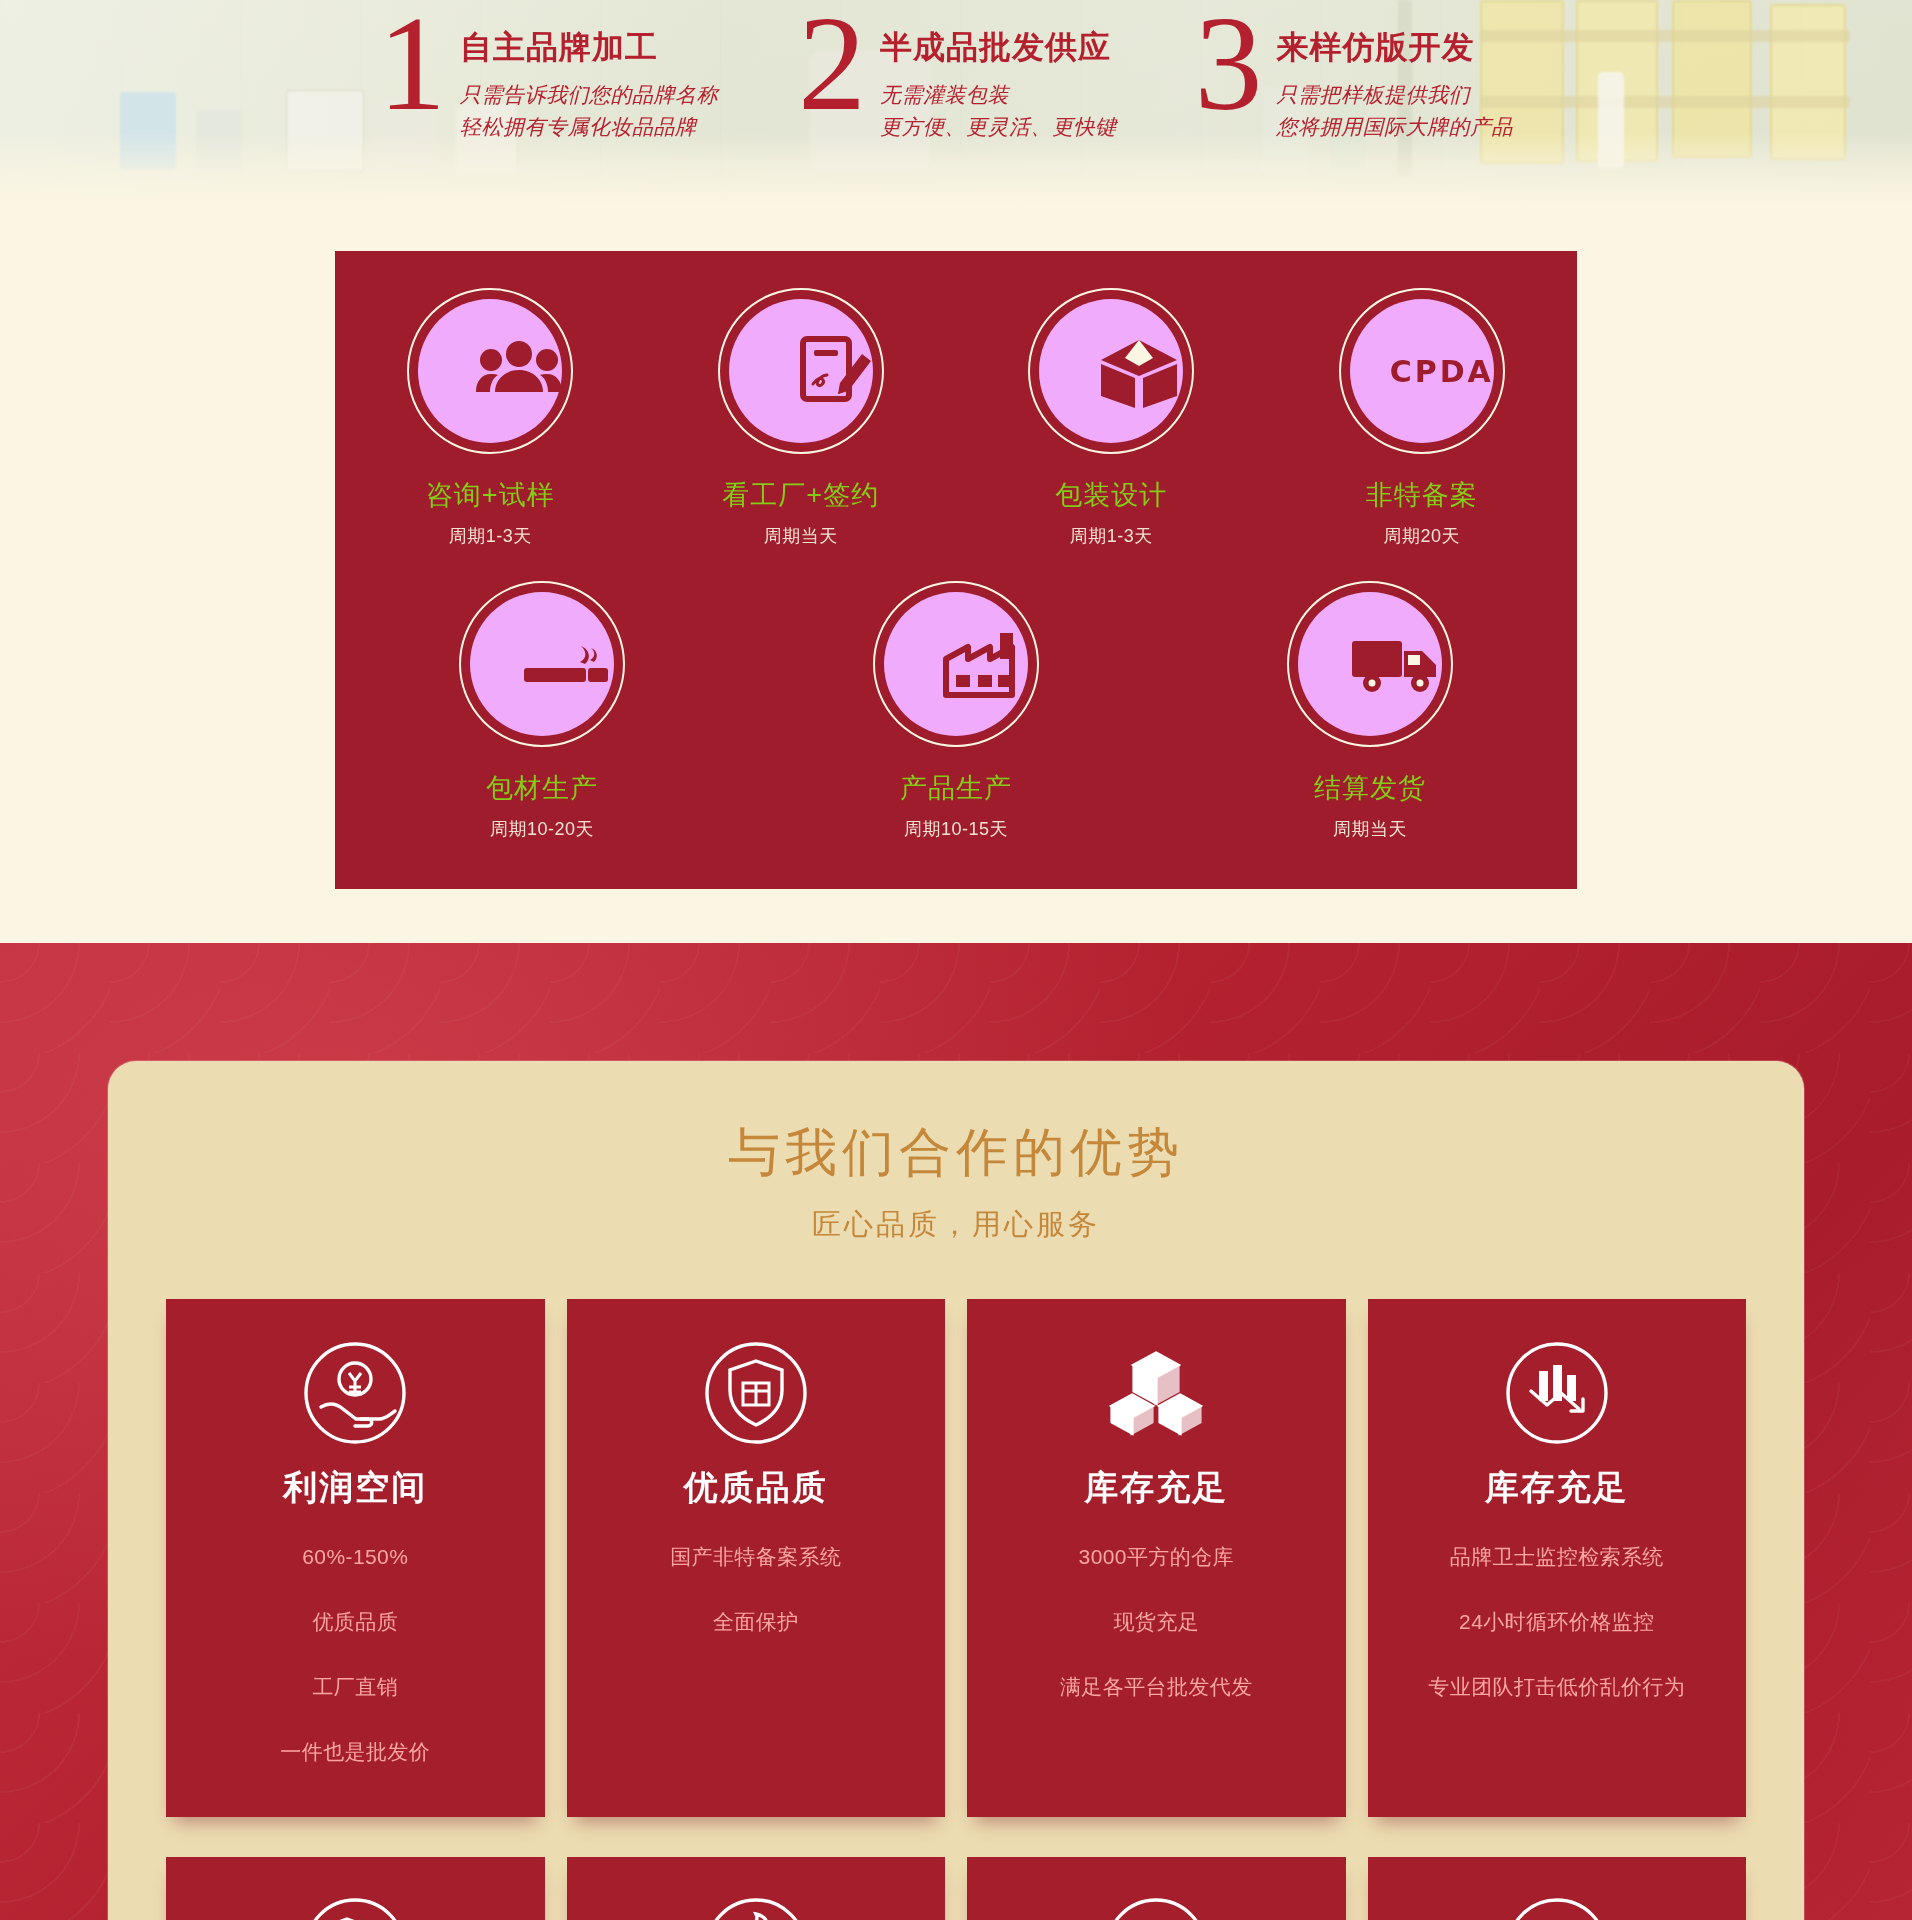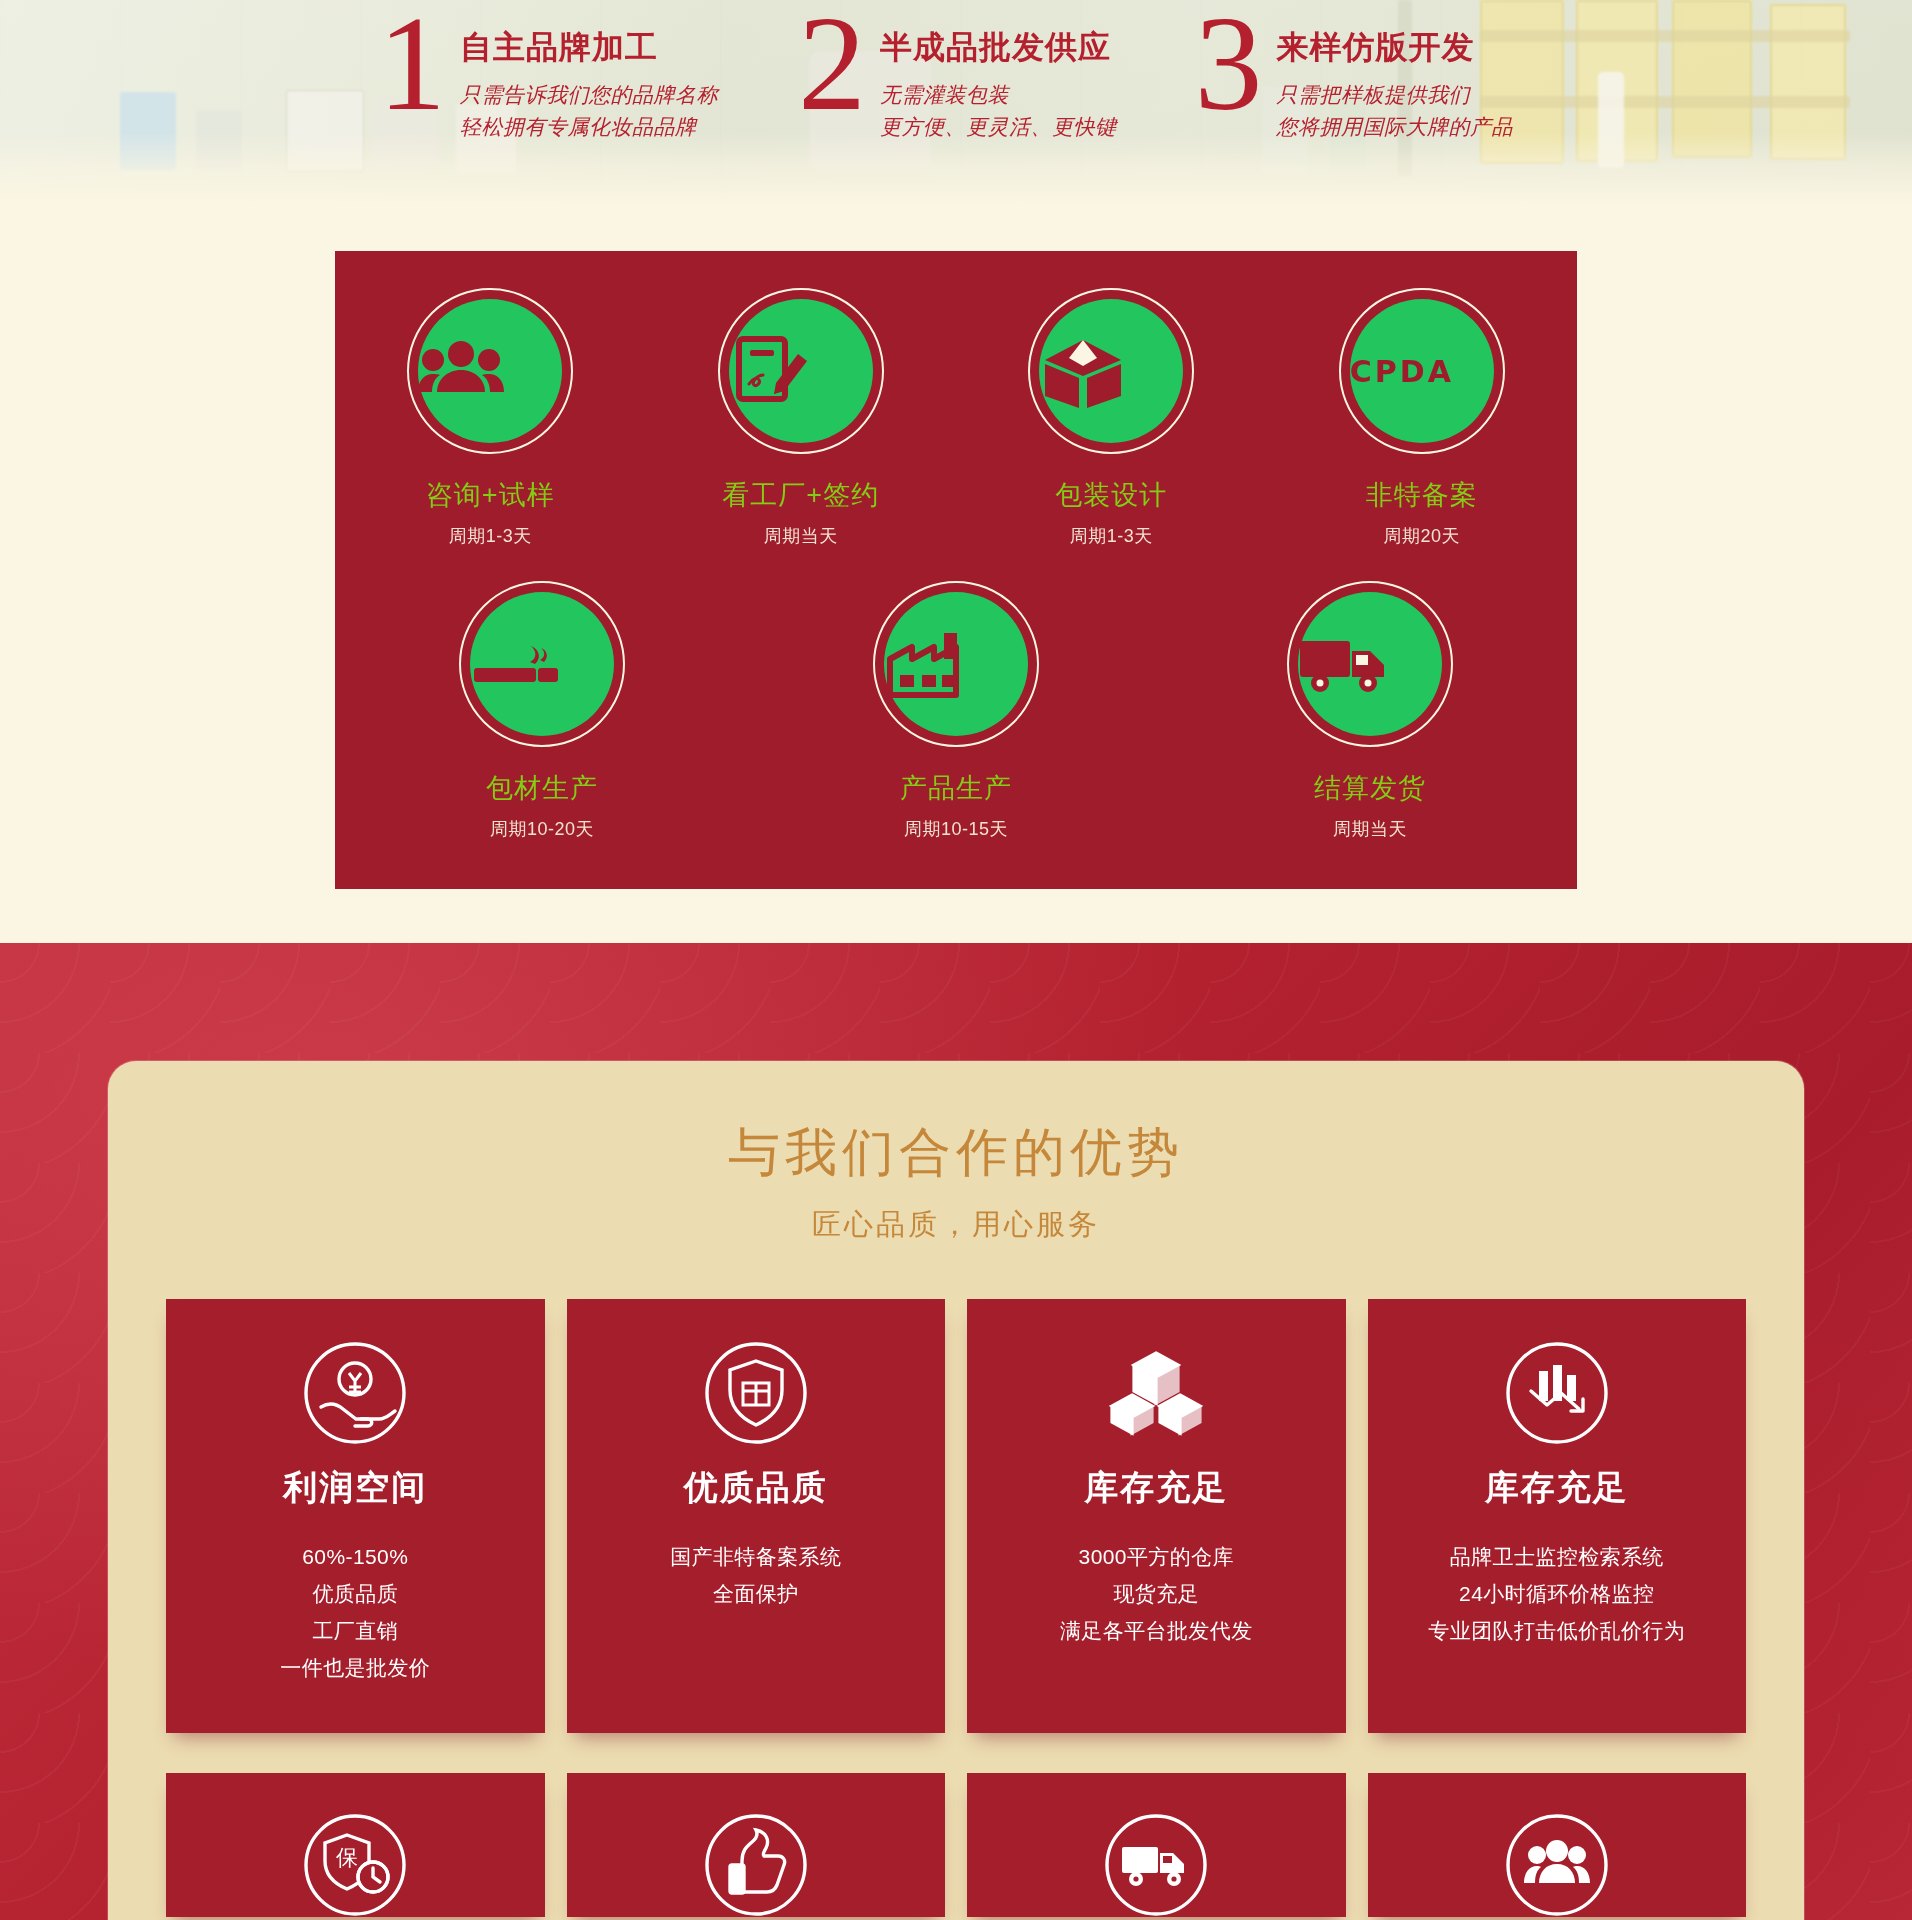--- a/index.html
+++ b/index.html
@@ -53,22 +53,22 @@
   .process-panel {
     width: 1242px; margin: 0 auto;
     background: #9e1c2b;
     padding: 48px 0 48px;
   }
   .proc-row { display: flex; }
   .proc-row + .proc-row { margin-top: 44px; }
   .proc-cell { flex: 1; display: flex; flex-direction: column; align-items: center; }
   .proc-ring {
     width: 144px; height: 144px; border-radius: 50%;
-    background: #22c55e; position: relative;
-    display: flex; align-items: center; justify-content: flex-start;
+    background: #f0abfc; position: relative;
+    display: flex; align-items: center; justify-content: flex-end;
   }
   .proc-ring::after {
     content: ""; position: absolute; inset: -11px;
     border: 2px solid #fbf6e3; border-radius: 50%;
   }
   .proc-ring svg { display: block; }
   .proc-cpda {
     font-size: 30px; font-weight: bold; color: #9e1c2b;
     letter-spacing: 3px; font-family: "DejaVu Sans", sans-serif;
   }
@@ -117,21 +117,21 @@
     padding: 42px 16px 46px; text-align: center; min-height: 376px;
     box-shadow: 0 12px 18px -8px rgba(120,20,30,.45);
   }
   .adv-ico { height: 104px; display: flex; align-items: center; justify-content: center; }
   .adv-ico svg { display: block; }
   .adv-tile-title {
     margin-top: 20px; font-size: 34px; font-weight: bold;
     color: #fff; letter-spacing: 2px;
   }
   .adv-lines { margin-top: 28px; }
-  .adv-line { font-size: 21px; color: #ffffff; line-height: 1.76; letter-spacing: .4px; }
+  .adv-line { font-size: 21px; color: #fca5a5; line-height: 1.76; letter-spacing: .4px; margin-top: 28px; }
   .adv-grid-2 { margin-top: 40px; padding-bottom: 10px; }
   .adv-tile-2 { min-height: 130px; padding: 40px 16px 0; }
 </style>
 </head>
 <body>
 
 <div class="page">
 
   <div class="banner">
     <div class="banner-photo">

